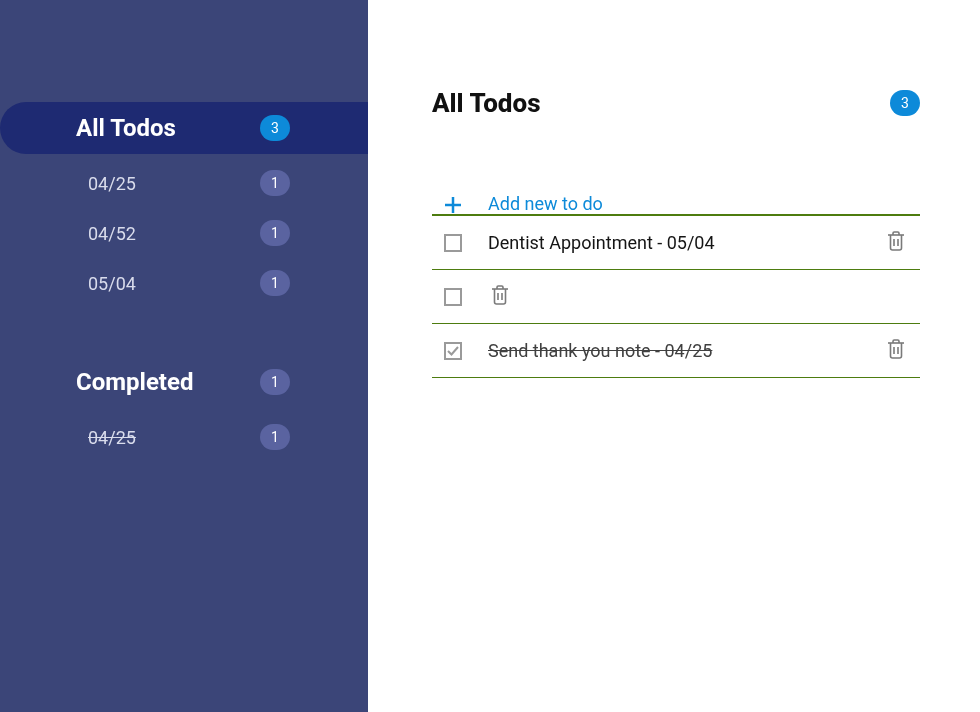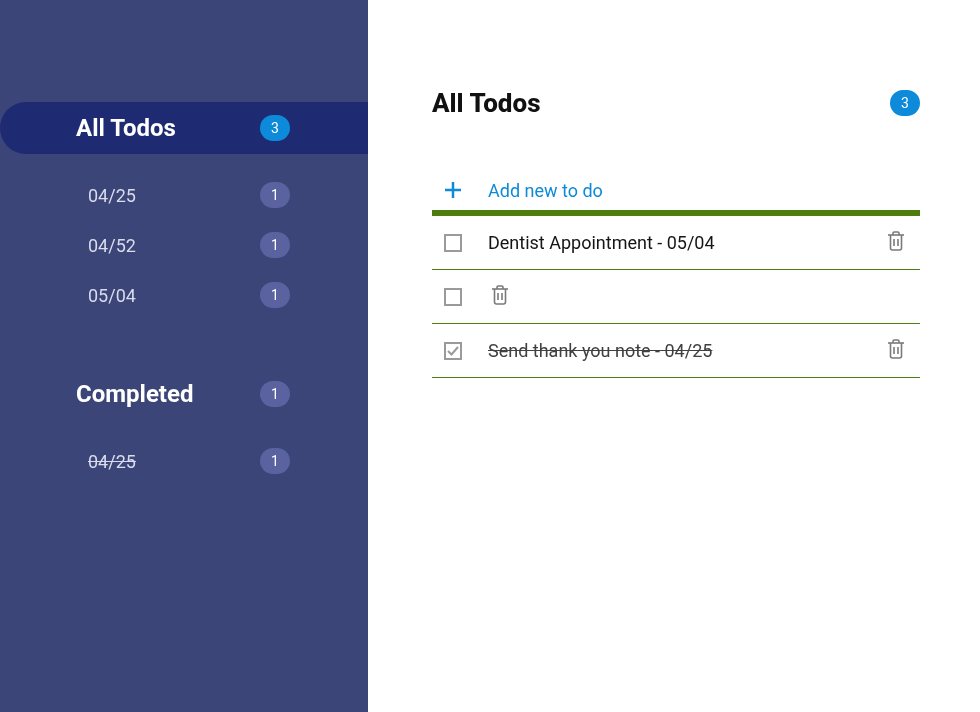--- a/index.html
+++ b/index.html
@@ -40,21 +40,21 @@
     display: flex;
     align-items: center;
     justify-content: center;
     font-size: 14px;
     font-weight: 400;
     color: #ffffff;
   }
   .badge.accent { background: #0d8ad9; }
   .badge.muted  { background: #5a63a0; }
 
-  .sidebar-items { padding-top: 16px; }
+  .sidebar-items { padding-top: 4px; }
   .sidebar-item {
     display: flex;
     align-items: center;
     height: 50px;
     padding-left: 88px;
     padding-right: 78px;
     cursor: pointer;
   }
   .sidebar-item .label {
     font-size: 18px;
@@ -84,25 +84,25 @@
   .main-header .badge {
     min-width: 30px;
     height: 26px;
   }
 
   .todo-list {
     width: 100%;
   }
   .add-row {
     display: flex;
-    align-items: center;
+    align-items: flex-end;
     gap: 26px;
     height: 46px;
     padding: 0 12px;
-    border-bottom: 6px solid #4d7c0f;
+    border-bottom: 2px solid #4d7c0f;
     cursor: pointer;
   }
   .plus-icon {
     width: 18px; height: 18px;
     display: flex; align-items: center; justify-content: center;
     color: #0d8ad9;
   }
   .plus-icon svg { width: 18px; height: 18px; }
   .add-label {
     font-size: 18px;

